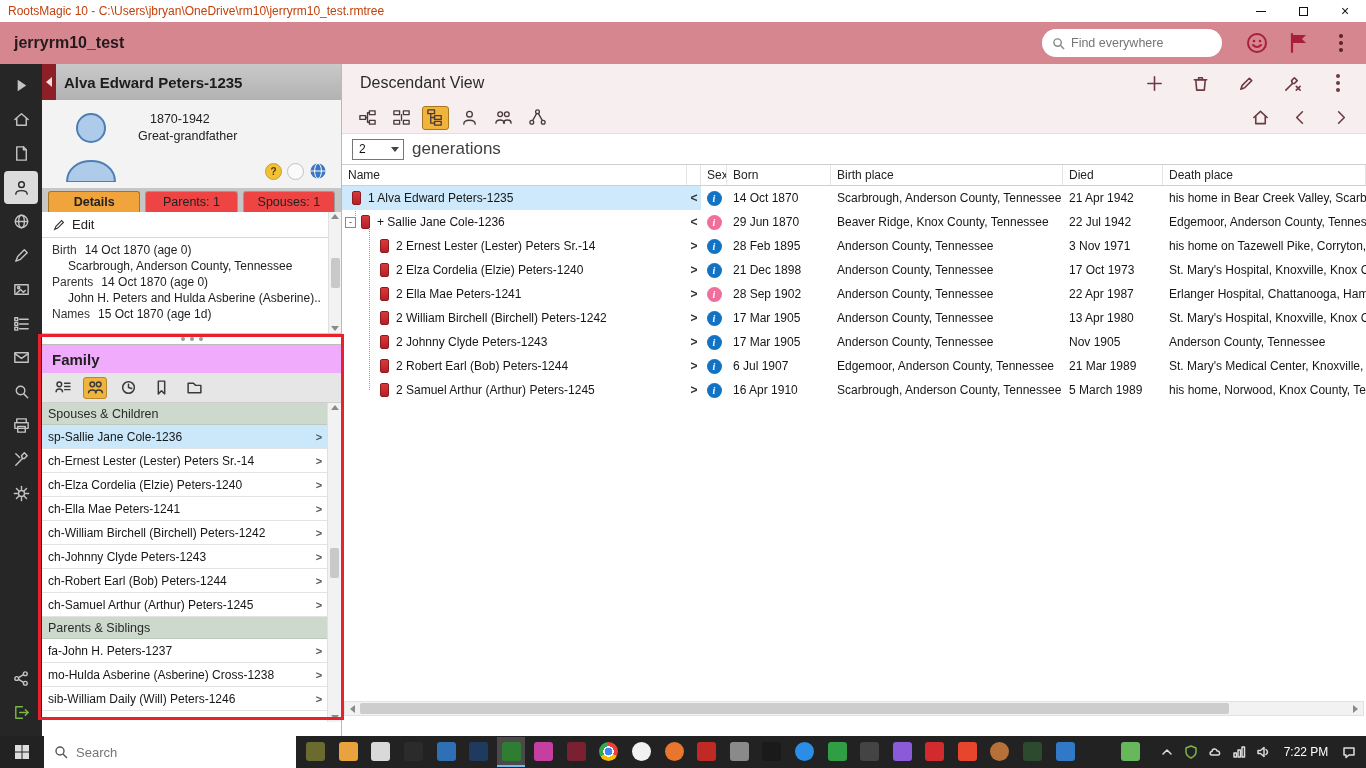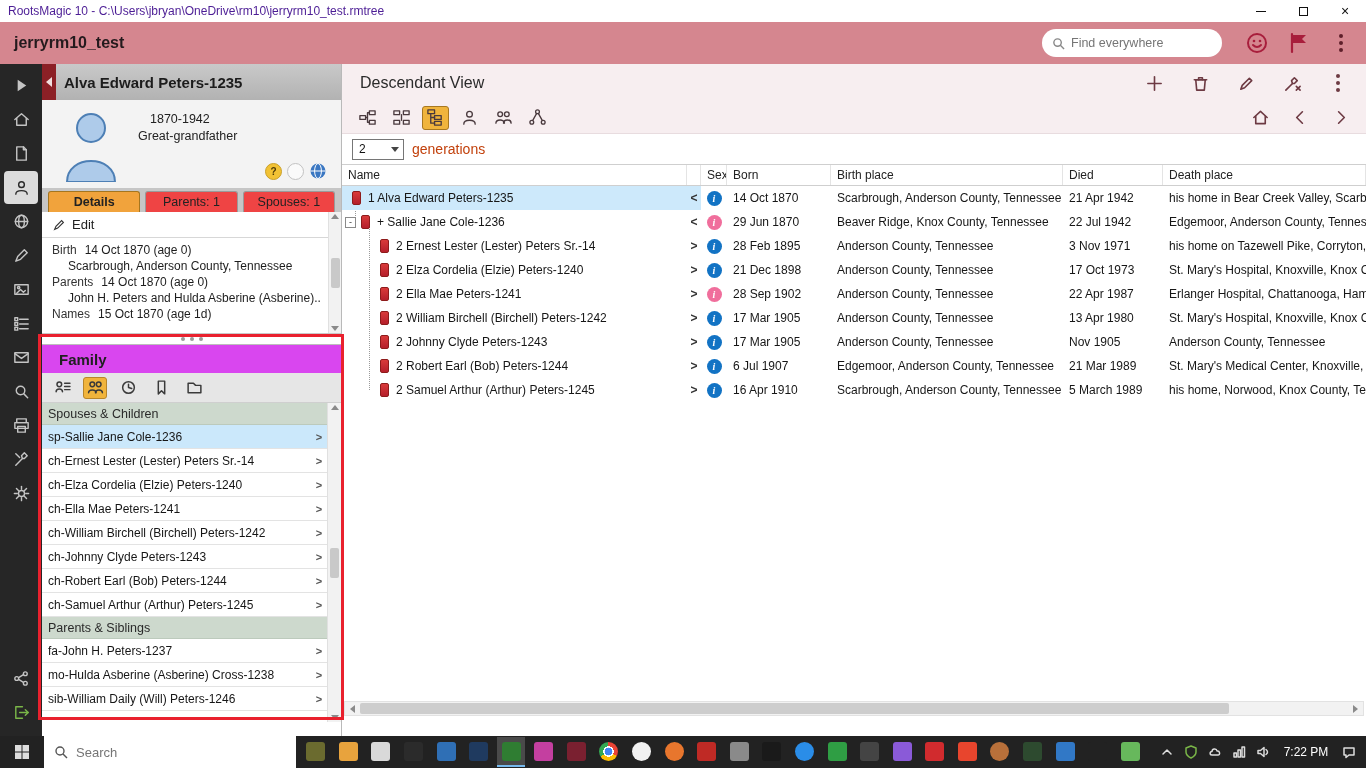--- a/index.html
+++ b/index.html
@@ -2,21 +2,21 @@
 <html><head>
 <meta charset="utf-8">
 <style>
 *{margin:0;padding:0;box-sizing:border-box}
 html,body{background:#666}
 body{font-family:"Liberation Sans","DejaVu Sans",sans-serif}
 .screen{position:relative;width:1366px;height:768px;background:#fff;overflow:hidden}
 
 
 .titlebar{position:absolute;top:0;left:0;right:0;height:22px;background:#fff;display:flex;align-items:center;z-index:5}
-.t-title{flex:1;font-size:12px;color:#4c1d95;padding-left:8px;white-space:nowrap;overflow:hidden}
+.t-title{flex:1;font-size:12px;color:#c2410c;padding-left:8px;white-space:nowrap;overflow:hidden}
 .win-btn{width:42px;height:22px;display:flex;align-items:center;justify-content:center;color:#111;font-size:13px}
 .minim-glyph{display:block;width:10px;height:0;border-top:1px solid #111}
 .maxim-glyph{display:block;width:9px;height:9px;border:1px solid #111}
 .close-glyph{font-size:14px;line-height:1}
 
 
 .appheader{position:absolute;top:22px;left:0;right:0;height:42px;background:#d5868f;display:flex;align-items:center;z-index:5}
 .db-name{flex:1;font-size:16px;font-weight:700;color:#241a1d;padding-left:14px}
 .global-search{width:180px;height:28px;background:#fff;border-radius:14px;display:flex;align-items:center;gap:6px;padding:0 10px;margin-right:22px}
 .global-search input{flex:1;border:none;outline:none;background:transparent;font-size:12.5px;color:#555;min-width:0}
@@ -65,21 +65,21 @@
 .vscroll{position:absolute;top:0;right:0;bottom:0;width:13px;background:#f2f2f2;border-left:1px solid #e0e0e0;display:flex;flex-direction:column;align-items:center;justify-content:space-between;padding:2px 0}
 .vs-arrow{width:0;height:0;border-left:4px solid transparent;border-right:4px solid transparent}
 .vs-up{border-bottom:5px solid #8a8a8a}
 .vs-down{border-top:5px solid #8a8a8a}
 .vs-thumb{flex:0 0 30px;width:9px;background:#c9c9c9;border-radius:2px;margin:2px 0}
 .splitter{height:10px;display:flex;align-items:center;justify-content:center;gap:5px}
 .splitter i{width:4px;height:4px;border-radius:50%;background:#9a9a9a}
 
 
 .family-panel{height:378px;display:flex;flex-direction:column;border-top:1px solid #bdbdbd}
-.family-header{height:28px;background:#d946ef;display:flex;align-items:center;font-size:15px;font-weight:700;color:#202020;padding-left:17px}
+.family-header{height:28px;background:#f0abfc;display:flex;align-items:center;font-size:15px;font-weight:700;color:#202020;padding-left:10px}
 .family-toolbar{height:30px;background:#e6e6e6;display:flex;align-items:center;gap:9px;padding-left:8px;border-bottom:1px solid #cfcfcf}
 .ft-item{width:24px;height:22px;display:flex;align-items:center;justify-content:center;border-radius:3px}
 .ft-item.selected{background:#f0b43c;border:1px solid #b8862a}
 .ft-svg{width:17px;height:17px;stroke:#3a3a3a;fill:none;stroke-width:1.4;stroke-linecap:round;stroke-linejoin:round}
 .family-list-wrap{flex:1;position:relative;overflow:hidden}
 .family-list{position:absolute;left:0;top:0;right:14px;bottom:0;overflow:hidden}
 .fam-section{height:22px;background:#cdd9cd;display:flex;align-items:center;font-size:12.5px;color:#2a2a2a;padding-left:6px;border-bottom:1px solid #bccabc}
 .fam-row{height:24px;display:flex;align-items:center;border-bottom:1px solid #e3e3e3;background:#fff}
 .fam-row.selected{background:#cbe8fb}
 .fam-label{flex:1;font-size:12px;color:#161616;padding-left:6px;white-space:nowrap;overflow:hidden}
@@ -100,21 +100,21 @@
 .vb-left{display:flex;align-items:center;gap:7px;padding-left:12px;flex:1}
 .vt-item{width:27px;height:24px;display:flex;align-items:center;justify-content:center;border-radius:3px}
 .vt-item.selected{background:#f0b43c;border:1px solid #a87820}
 .vt-svg{width:19px;height:19px;stroke:#49393d;fill:none;stroke-width:1.4;stroke-linecap:round;stroke-linejoin:round}
 .vb-right{display:flex;align-items:center;gap:16px;padding-right:14px}
 .gen-row{height:30px;display:flex;align-items:center;background:#fff}
 .gen-select{margin-left:10px;width:52px;height:21px;border:1px solid #767676;background:#fff;display:flex;align-items:center}
 .gen-select .gval{flex:1;font-size:12px;color:#111;padding-left:6px}
 .gen-select .garrow{width:16px;height:100%;display:flex;align-items:center;justify-content:center}
 .gen-select .garrow i{width:0;height:0;border-left:4px solid transparent;border-right:4px solid transparent;border-top:5px solid #444}
-.gen-label{font-size:14px;color:#c2410c;margin-left:8px}
+.gen-label{font-size:17px;color:#404040;margin-left:8px}
 
 .grid-cols{display:grid;grid-template-columns:345px 14px 26px 104px 232px 100px 1fr}
 .thead{height:22px;border-top:1px solid #cfcfcf;border-bottom:1px solid #cfcfcf;background:#fff}
 .thead .hcell{font-size:12px;color:#222;display:flex;align-items:center;padding-left:6px;border-right:1px solid #e4e4e4;white-space:nowrap;overflow:hidden}
 .tbody{position:relative}
 .trow{height:24px;background:#fff}
 .cell{display:flex;align-items:center;font-size:12px;color:#161616;white-space:nowrap;overflow:hidden;padding-left:6px}
 .name-cell{position:relative}
 .trow.selected .name-cell,.trow.selected .chev-cell{background:#cde9fb}
 .chev-cell{justify-content:center;padding-left:0;font-size:12px;font-weight:700;color:#333}

